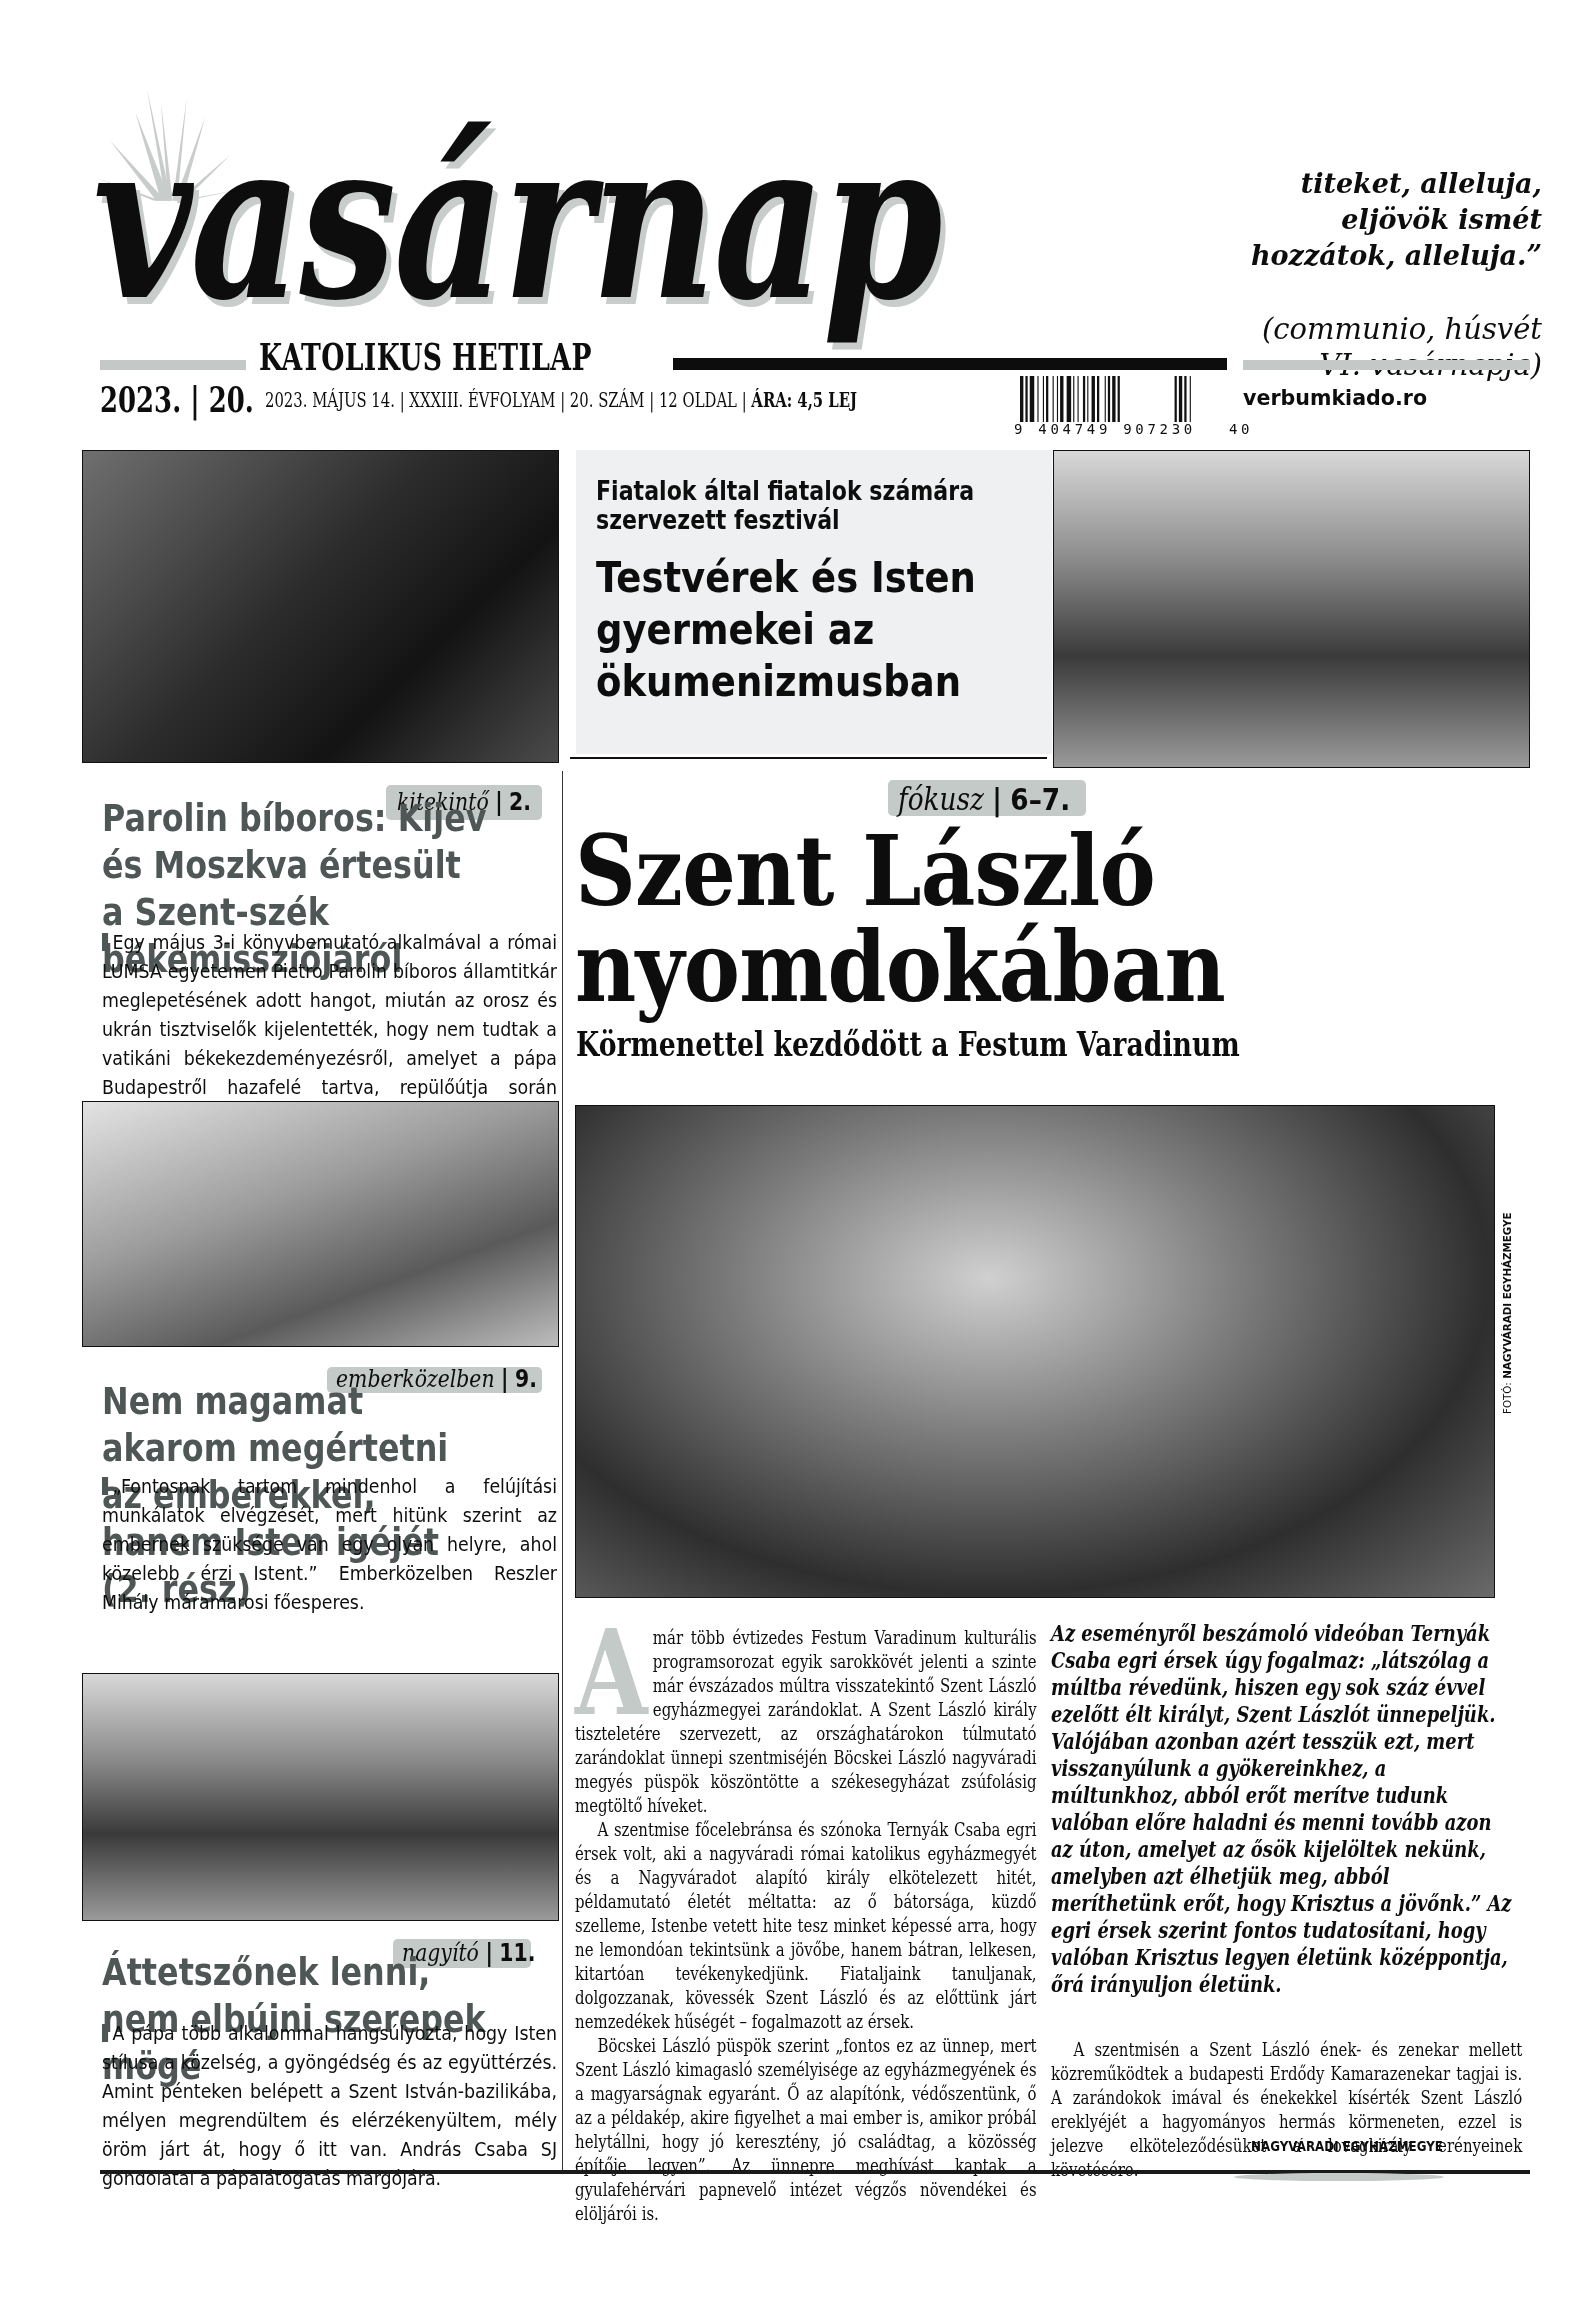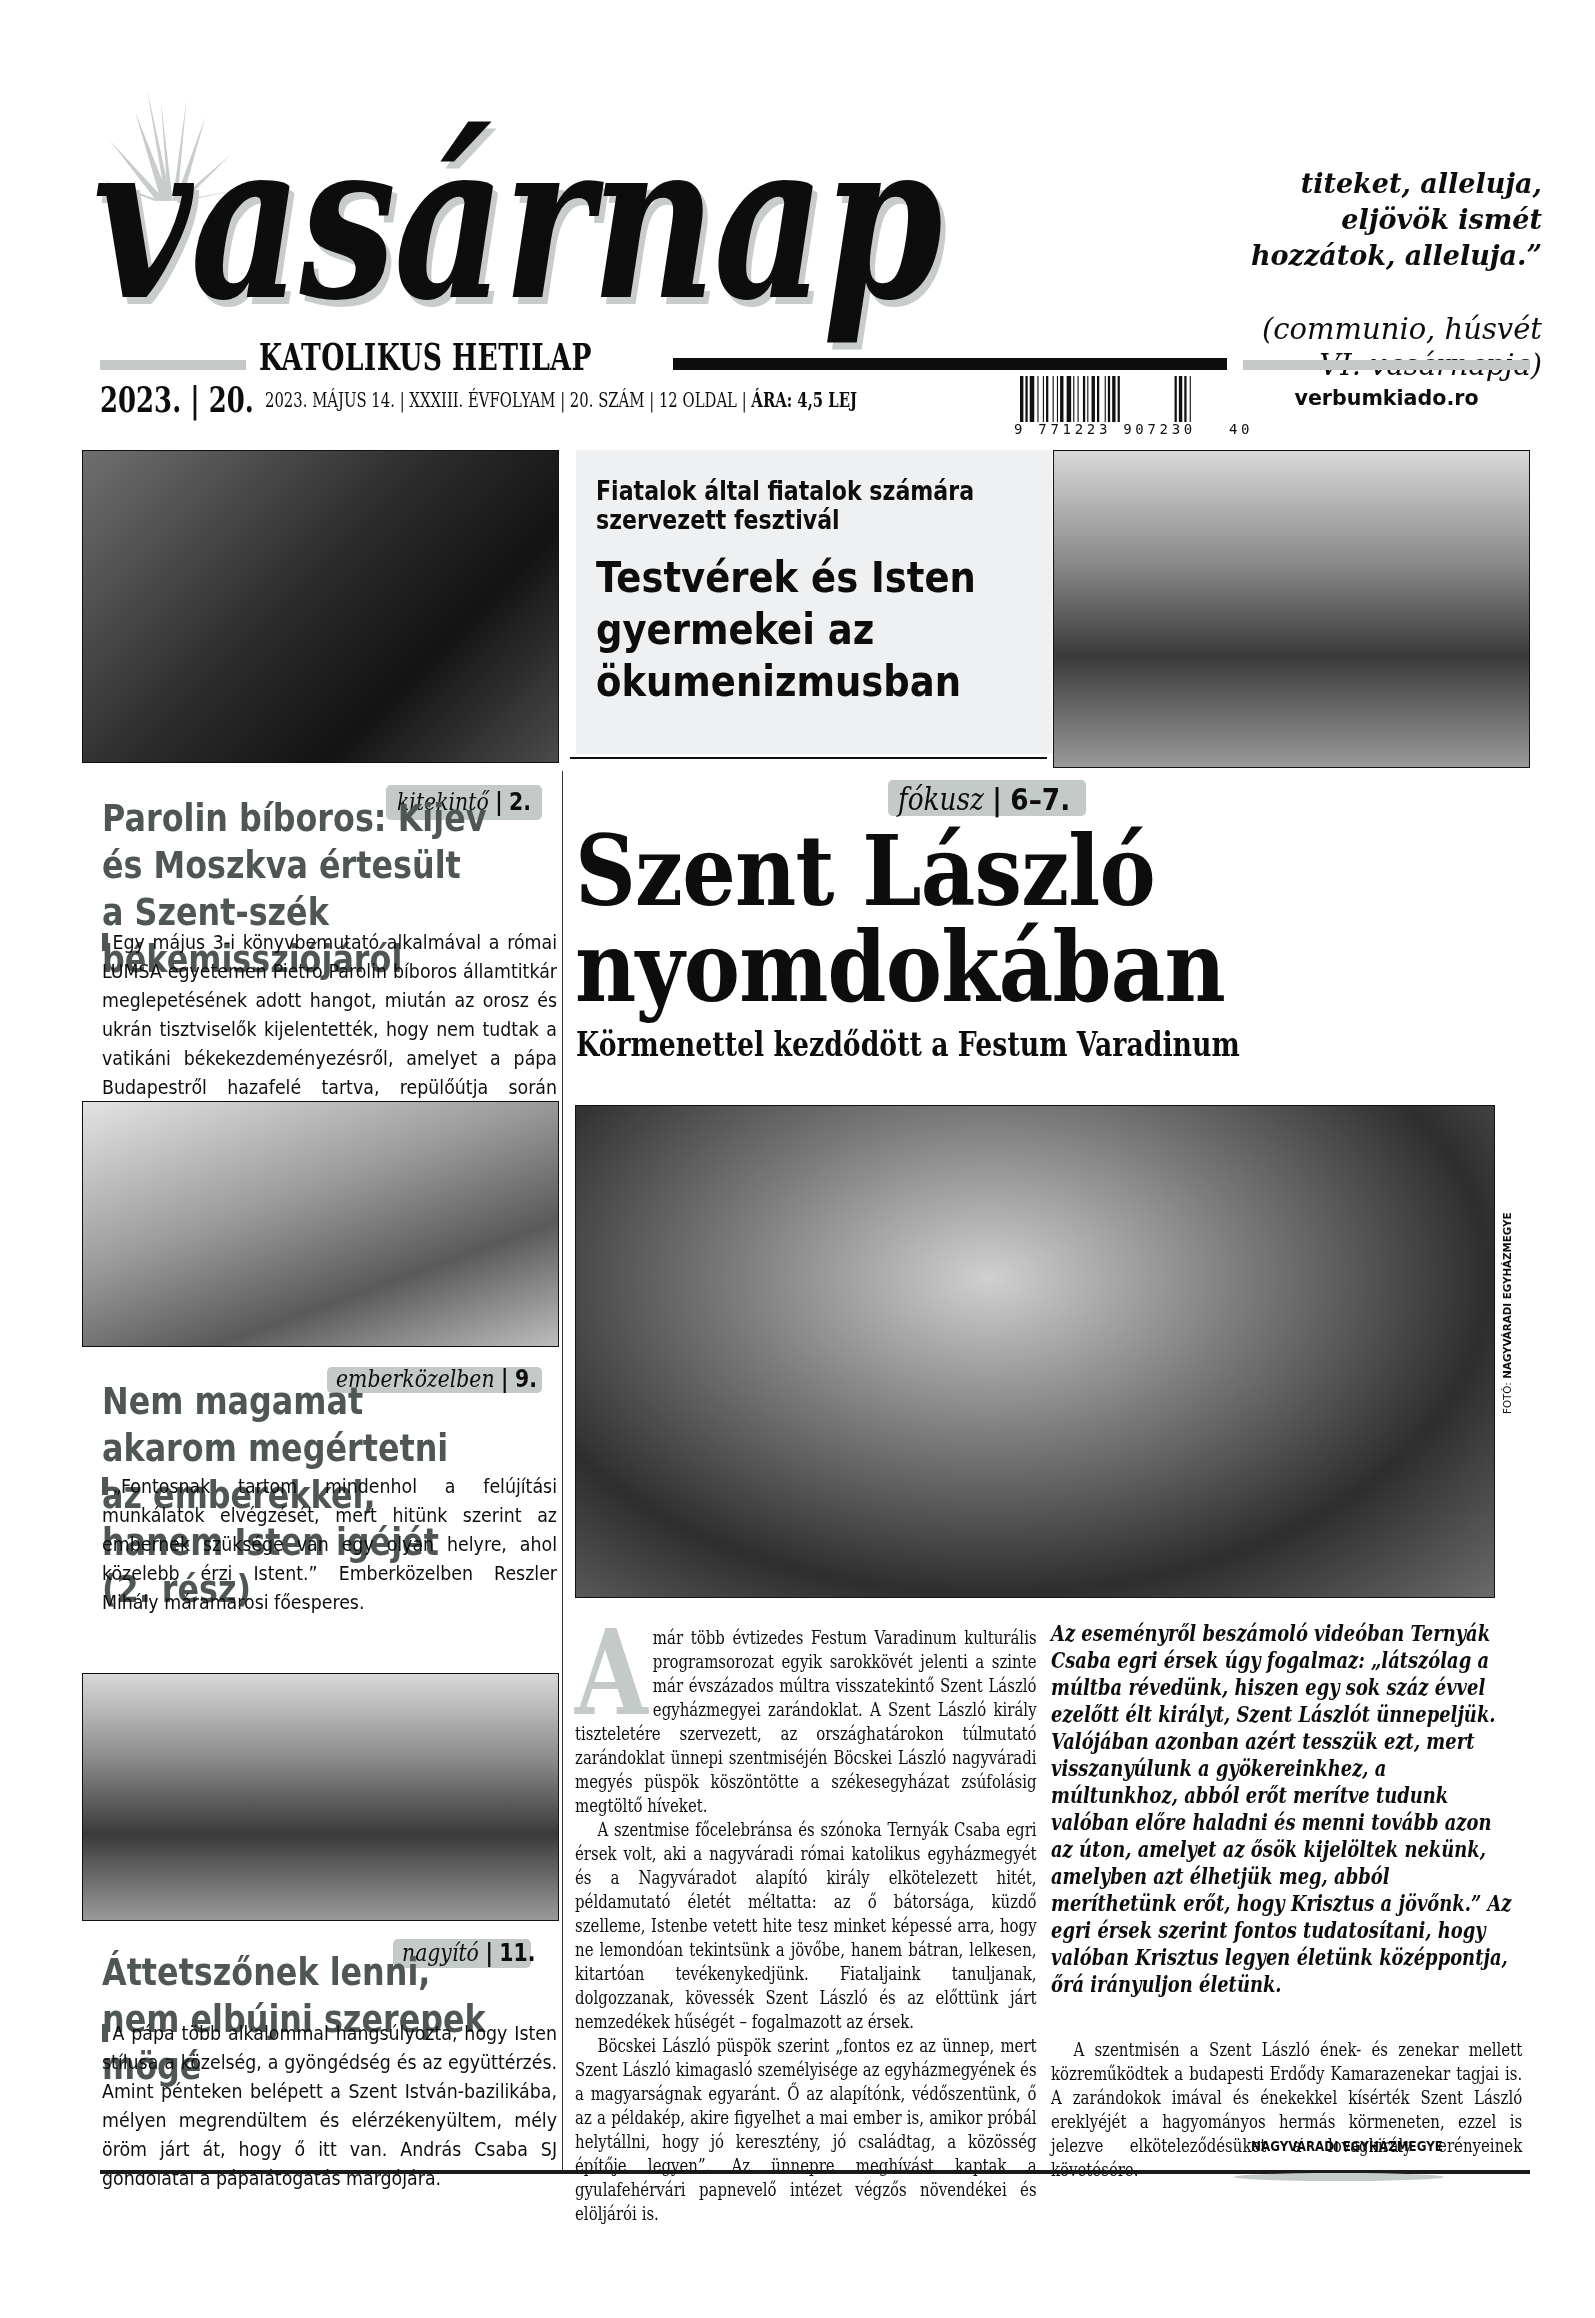--- a/index.html
+++ b/index.html
@@ -12,21 +12,21 @@
   .subtitle{left:259px;top:339px;font-family:"DejaVu Serif",serif;font-weight:bold;font-size:37px;line-height:1;letter-spacing:0.5px;transform:scaleX(0.72);transform-origin:left top;white-space:nowrap;}
   .sub-right-bar{left:673px;top:358px;width:554px;height:12px;background:#0d0d0d;}
   .issue-big{left:100px;top:381px;font-family:"DejaVu Serif",serif;font-weight:bold;font-size:36px;line-height:1;transform:scaleX(0.72);transform-origin:left top;white-space:nowrap;}
   .issue-meta{left:265px;top:390px;font-family:"DejaVu Serif",serif;font-size:20.6px;line-height:1;transform:scaleX(0.72);transform-origin:left top;white-space:nowrap;}
   .issue-meta b{font-weight:bold;}
   .barcode{left:1020px;top:376px;width:185px;height:46px;}
   .barcode-num{left:1014px;top:421px;font-family:"DejaVu Sans Mono",monospace;font-size:14px;letter-spacing:3.7px;white-space:nowrap;}
   .quote{left:1243px;top:166px;width:299px;text-align:right;font-family:"DejaVu Serif",serif;font-style:italic;font-weight:bold;font-size:27px;line-height:36px;}
   .quote-src{left:1243px;top:311px;width:299px;text-align:right;font-family:"DejaVu Serif",serif;font-style:italic;font-size:29px;line-height:36px;}
   .quote-bar{left:1243px;top:360px;width:287px;height:10.3px;background:#c4c9c8;}
-  .website{left:1243px;top:386px;width:287px;text-align:center;font-weight:bold;font-size:20.6px;}
+  .website{left:1243px;top:386px;width:287px;text-align:left;font-weight:bold;font-size:20.6px;}
   
   .photo{border:1.9px solid #111;box-sizing:border-box;overflow:hidden;}
   .ph-dark{background:linear-gradient(135deg,#6f6f6f 0%,#2c2c2c 45%,#131313 70%,#4b4b4b 100%);}
   .ph-light{background:linear-gradient(160deg,#e3e3e3 0%,#9c9c9c 40%,#5a5a5a 70%,#bdbdbd 100%);}
   .ph-mid{background:linear-gradient(180deg,#d8d8d8 0%,#8a8a8a 35%,#3a3a3a 65%,#9a9a9a 100%);}
   .ph-proc{background:radial-gradient(ellipse at 45% 35%,#d0d0d0 0%,#7d7d7d 35%,#2e2e2e 70%,#6a6a6a 100%);}
   .section-tag{background:#c4cac8;border-radius:4.7px;font-family:"DejaVu Serif",serif;font-style:italic;white-space:nowrap;margin-top:36px;}
   .section-tag .num{font-style:normal;font-weight:bold;font-family:"DejaVu Sans",sans-serif;}
   
   .lhead{left:102px;width:449px;font-weight:bold;font-size:37px;line-height:47px;color:#4f5756;transform:scaleX(0.86);transform-origin:left top;}
@@ -94,21 +94,21 @@
       <rect x="180.80000000000004" y="0" width="2.4" height="98"></rect>
       <rect x="187.60000000000005" y="0" width="4.8" height="98"></rect>
       <rect x="196.80000000000007" y="0" width="7.199999999999999" height="98"></rect>
       <rect x="208.40000000000006" y="0" width="4.8" height="98"></rect>
       <rect x="330" y="0" width="4.8" height="98"></rect>
       <rect x="339.2" y="0" width="7.199999999999999" height="98"></rect>
       <rect x="350.79999999999995" y="0" width="4.8" height="98"></rect>
       <rect x="362.4" y="0" width="2.4" height="98"></rect>
     </g>
 </svg>
-<div class="abs barcode-num"><span>9 771223 907230</span><span style="margin-left:33px">40</span></div>
+<div class="abs barcode-num"><span>9 404749 907230</span><span style="margin-left:33px">40</span></div>
 
 <div class="abs quote">
   <div>titeket, alleluja,</div>
   <div>eljövök ismét</div>
   <div>hozzátok, alleluja.”</div>
 </div>
 <div class="abs quote-src">
   <div>(communio, húsvét</div>
   <div>VI. vasárnapja)</div>
 </div>

